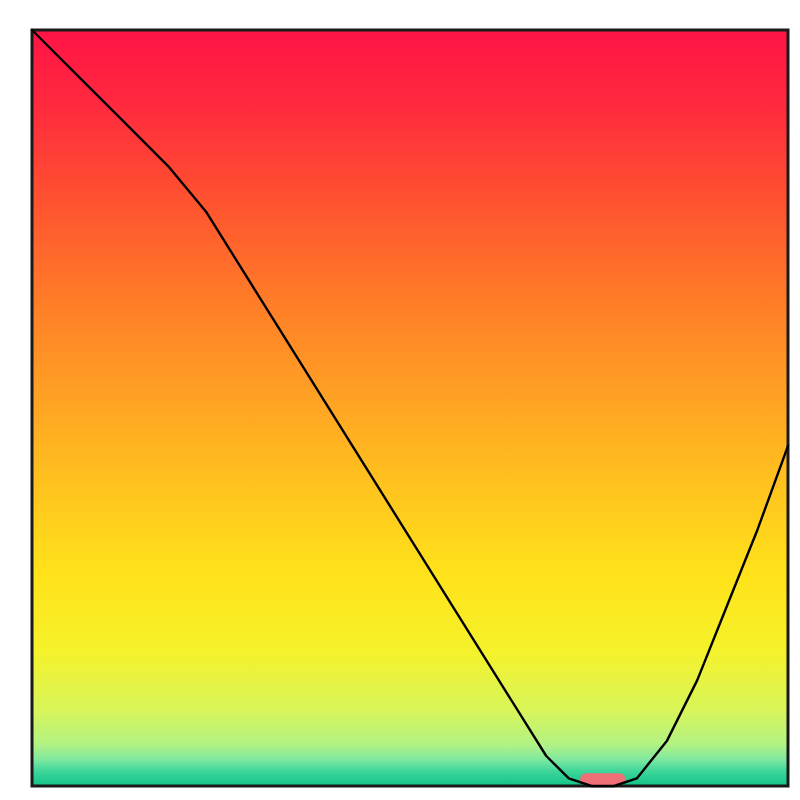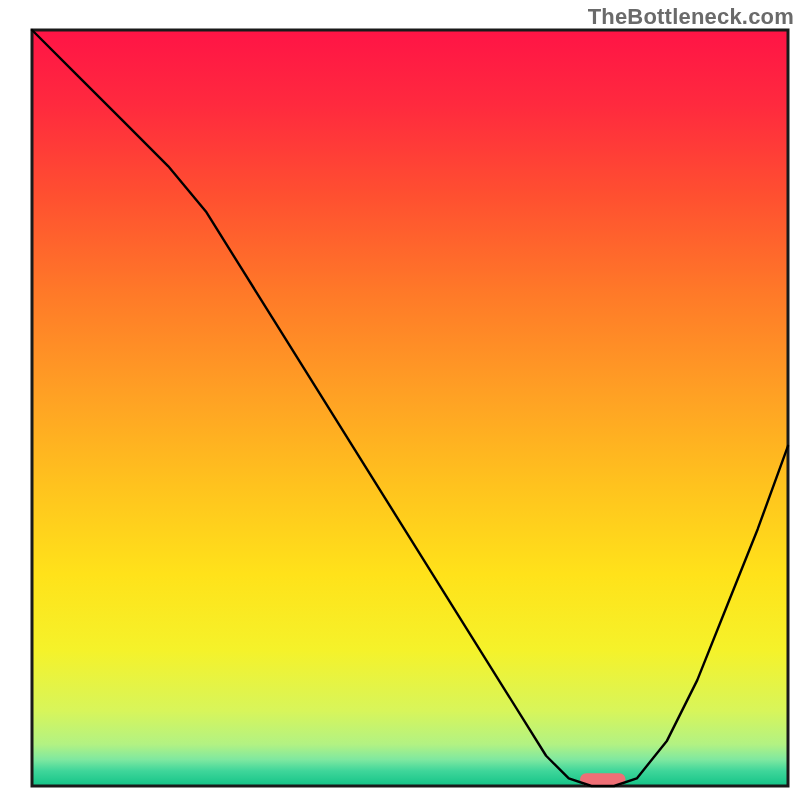--- a/index.html
+++ b/index.html
@@ -33,21 +33,20 @@
     top: 0;
     width: 800px;
     height: 800px;
   }
 </style>
 </head>
 <body>
 
 <div class="stage">
 
-  <div class="watermark">TheBottleneck.com</div>
 
   <svg class="plot" viewBox="0 0 800 800" xmlns="http://www.w3.org/2000/svg">
     <defs>
       <linearGradient id="bg-grad" x1="0" y1="0" x2="0" y2="1">
 
       <stop offset="0%" stop-color="#ff1446"></stop>
           <stop offset="10%" stop-color="#ff2a3e"></stop>
           <stop offset="22%" stop-color="#ff5030"></stop>
           <stop offset="35%" stop-color="#ff7a28"></stop>
           <stop offset="48%" stop-color="#ffa024"></stop>

